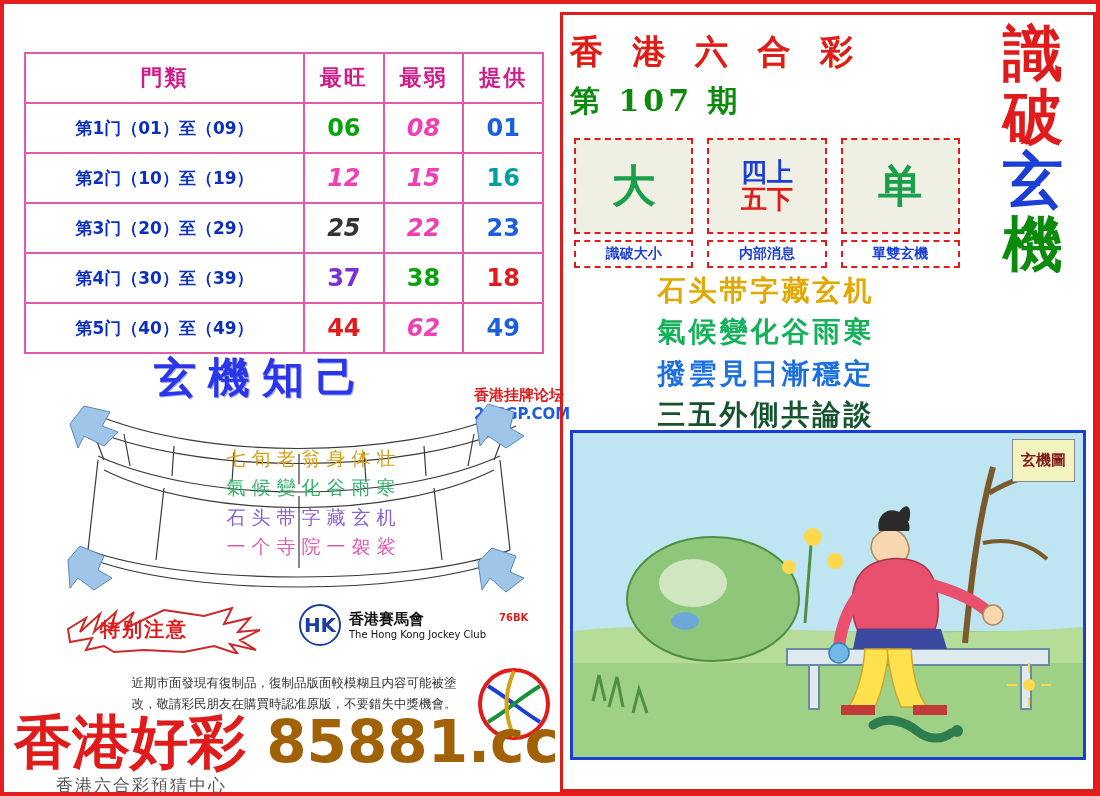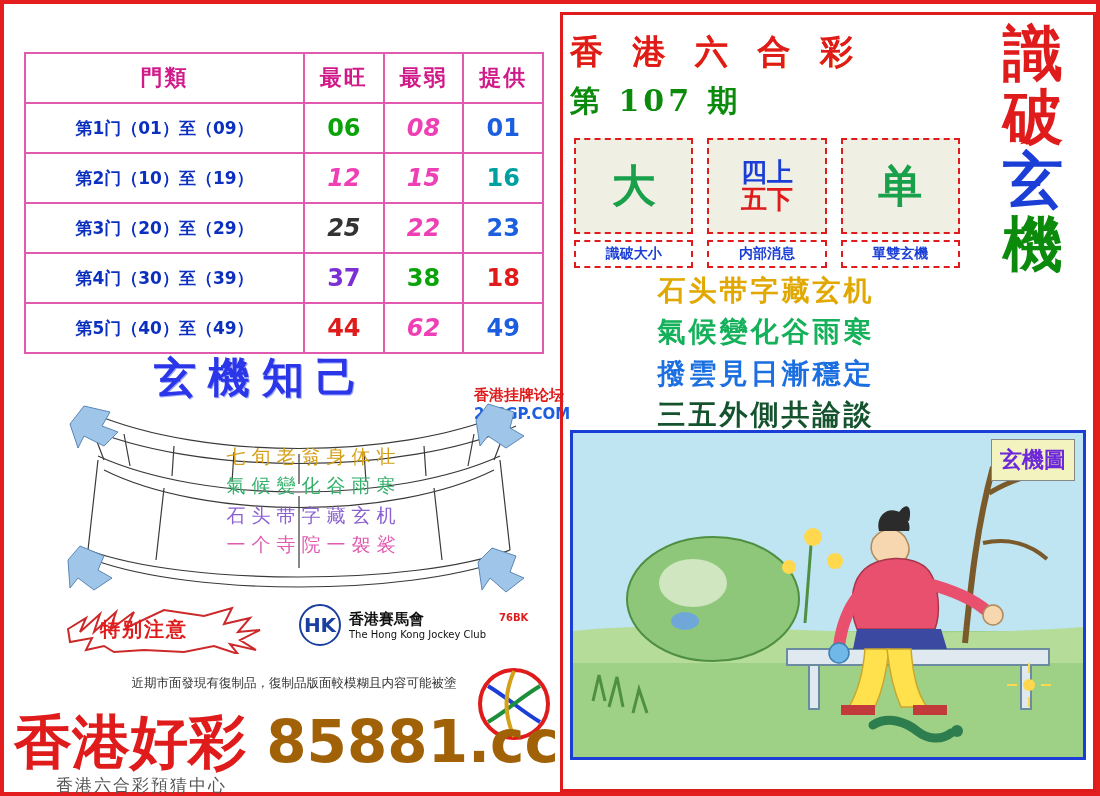--- a/index.html
+++ b/index.html
@@ -40,21 +40,21 @@
     color:#2b36e8;
     font-family:"DejaVu Serif","Liberation Serif",serif;
     text-shadow:1px 1px 0 #9aa6ff;
   }
   .site-tag{position:absolute;left:470px;top:382px;font-size:15px;font-weight:bold;color:#e01b1b;line-height:1.25;}
   .site-tag .l2{color:#1b5fe0;}
 
   
   .netbox{position:absolute;left:60px;top:396px;width:470px;height:200px;}
   .poem{position:absolute;left:160px;top:440px;width:300px;text-align:center;line-height:1.55;
-        font-size:19px;letter-spacing:6px;font-family:Liberation Mono, monospace;}
+        font-size:19px;letter-spacing:6px;font-family:Liberation Sans, sans-serif;}
   .poem div:nth-child(1){color:#d4a017;}
   .poem div:nth-child(2){color:#33b06a;}
   .poem div:nth-child(3){color:#8a5fd0;}
   .poem div:nth-child(4){color:#e05ab0;}
 
   .tebie{position:absolute;left:60px;top:600px;width:200px;height:50px;}
   .tebie .txt{position:absolute;left:36px;top:12px;font-size:20px;font-weight:bold;color:#e01b1b;letter-spacing:2px;}
 
   .hkjc{position:absolute;left:295px;top:600px;display:flex;align-items:center;gap:8px;}
   .hkjc .logo{width:38px;height:38px;border-radius:50%;border:2px solid #1b3fa0;display:flex;align-items:center;justify-content:center;color:#1b3fa0;font-size:20px;font-weight:bold;background:#fff;}
@@ -104,21 +104,21 @@
   .verses{position:absolute;left:12px;top:258px;width:388px;text-align:center;}
   .verses div{font-size:28px;letter-spacing:3px;line-height:1.48;font-weight:bold;
      font-family:"DejaVu Serif","Liberation Serif",serif;}
   .verses .v1{color:#e0a800;}
   .verses .v2{color:#14b05a;}
   .verses .v3{color:#1b6fe0;}
   .verses .v4{color:#14532d;}
 
   .pic{position:absolute;left:10px;top:418px;width:516px;height:330px;border:3px solid #1b3fd6;box-sizing:border-box;
       background:linear-gradient(#bfe4f2 0%,#bfe4f2 62%,#9fd68a 62%,#8fcb7a 100%);overflow:hidden;}
-  .pic .cap{position:absolute;right:8px;top:6px;background:#f3f3c0;border:1px solid #888;padding:5px 8px;font-size:22px;font-weight:bold;color:#6d28d9;}
+  .pic .cap{position:absolute;right:8px;top:6px;background:#f3f3c0;border:1px solid #888;padding:11px 8px;font-size:15px;font-weight:bold;color:#7f1d1d;}
 
   
   .urltext{position:absolute;left:330px;top:700px;font-size:58px;font-weight:bold;color:#1b3fd6;}
 </style>
 </head>
 <body>
 
 <div class="page">
 
   <div class="table-wrap">
@@ -216,20 +216,21 @@
 
   <svg class="watermark-ball" viewBox="0 0 80 80">
     <circle cx="40" cy="40" r="34" fill="none" stroke="#e01b1b" stroke-width="4"></circle>
     <path d="M14,22 C34,34 46,46 66,58" stroke="#1b3fd6" stroke-width="4" fill="none"></path>
     <path d="M14,58 C34,46 46,34 66,22" stroke="#1b8f3a" stroke-width="4" fill="none"></path>
     <path d="M40,7 C30,30 30,50 40,73" stroke="#d4a017" stroke-width="4" fill="none"></path>
   </svg>
 
   <div class="notice">
     <div>近期市面發現有復制品，復制品版面較模糊且内容可能被塗</div>
+    <div>改，敬請彩民朋友在購買時認准原版，不要錯失中獎機會。</div>
   </div>
 
   <div class="bigbottom">
     <span class="red">香港好彩</span>
     <span class="blue">85881.cc</span>
   </div>
   <div class="bottomsub">香港六合彩預猜中心</div>
 
   <div class="right">
     <div class="rborder"></div>

